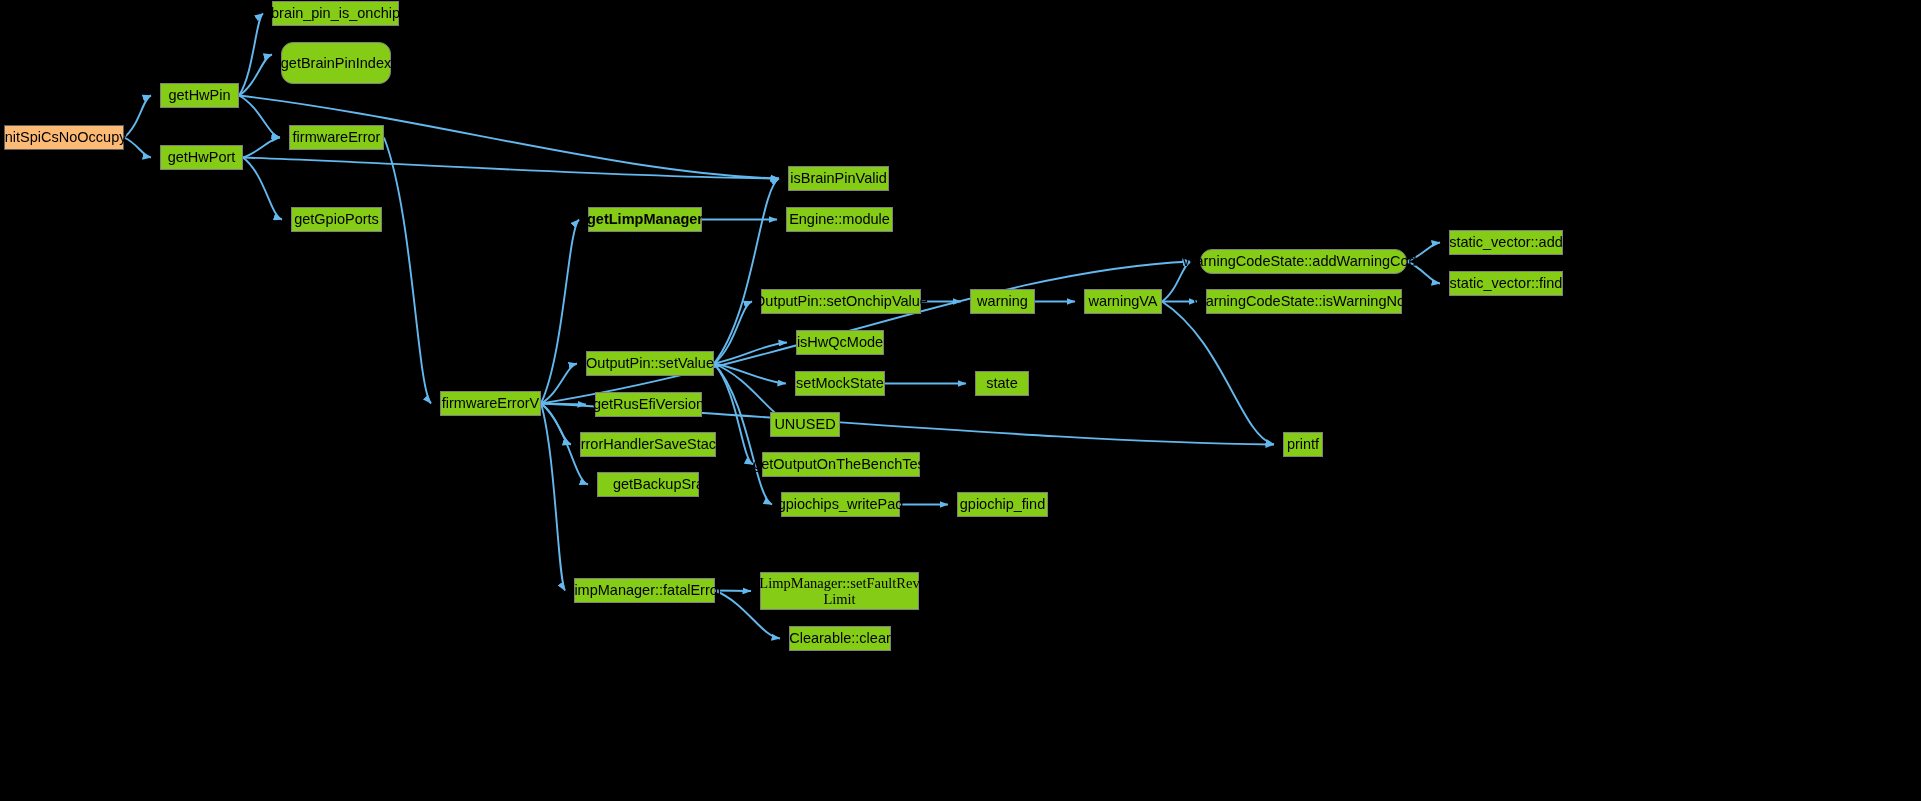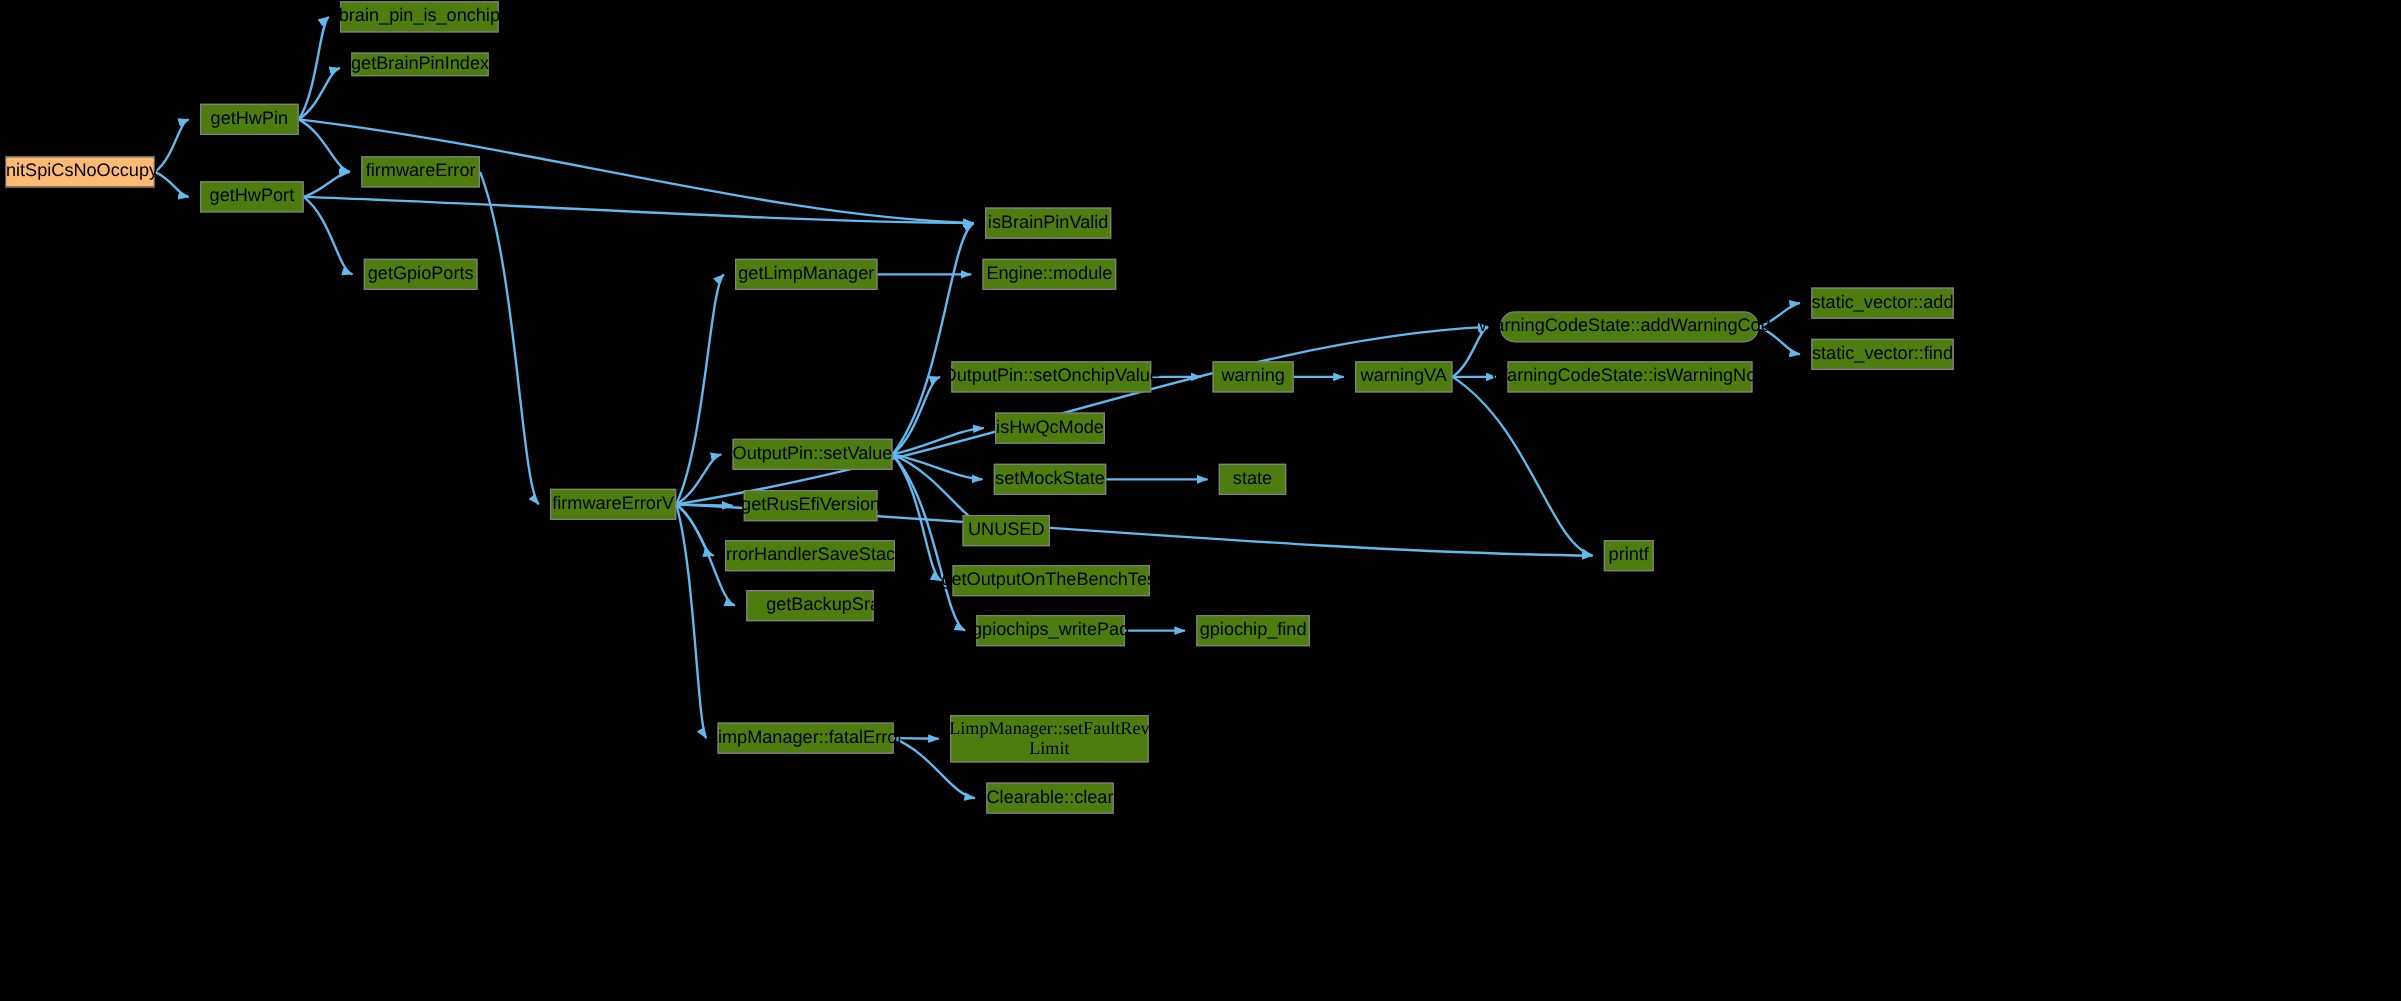--- a/index.html
+++ b/index.html
@@ -19,21 +19,21 @@
   #edges {
     position: absolute;
     left: 0;
     top: 0;
     width: 1921px;
     height: 801px;
   }
   .node {
     position: absolute;
     box-sizing: border-box;
-    background: #4d7c0f;
+    background: #84cc16;
     border: 1px solid #808080;
     color: #000000;
     font-size: 14.5px;
     line-height: 1.12;
     display: flex;
     align-items: center;
     justify-content: center;
     text-align: center;
     white-space: pre-line;
     padding: 0 6px;
@@ -92,24 +92,24 @@
         <path d="M900,504.5 L948,504.5" marker-end="url(#arrow)"></path>
         <path d="M715,590.5 L751,591" marker-end="url(#arrow)"></path>
         <path d="M715,590.5 C746.8157894736842,603.94 760.5,635.62 780,638.5" marker-end="url(#arrow)"></path>
       </g>
   </svg>
   <div id="node-layer">
       <div class="node highlight" style="left: 4px; top: 125px; width: 120px; height: 25px;">initSpiCsNoOccupy</div>
       <div class="node" style="left: 160px; top: 83px; width: 79px; height: 25px;">getHwPin</div>
       <div class="node" style="left: 160px; top: 145px; width: 83px; height: 25px;">getHwPort</div>
       <div class="node" style="left: 272px; top: 1px; width: 127px; height: 25px;">brain_pin_is_onchip</div>
-      <div class="node" style="left: 281px; top: 42px; width: 110px; height: 19px;">getBrainPinIndex</div>
+      <div class="node" style="left: 281px; top: 42px; width: 110px; height: 42px; border-radius: 12px;">getBrainPinIndex</div>
       <div class="node" style="left: 289px; top: 125px; width: 95px; height: 25px;">firmwareError</div>
       <div class="node" style="left: 291px; top: 207px; width: 91px; height: 25px;">getGpioPorts</div>
-      <div class="node" style="left: 588px; top: 207px; width: 114px; height: 25px;">getLimpManager</div>
+      <div class="node" style="left: 588px; top: 207px; width: 114px; height: 25px; font-weight: bold;">getLimpManager</div>
       <div class="node" style="left: 440px; top: 391px; width: 101px; height: 25px;">firmwareErrorV</div>
       <div class="node" style="left: 788px; top: 166px; width: 101px; height: 25px;">isBrainPinValid</div>
       <div class="node" style="left: 786px; top: 207px; width: 107px; height: 25px;">Engine::module</div>
       <div class="node" style="left: 761px; top: 289px; width: 160px; height: 25px;">OutputPin::setOnchipValue</div>
       <div class="node" style="left: 586px; top: 351px; width: 128px; height: 25px;">OutputPin::setValue</div>
       <div class="node" style="left: 796px; top: 330px; width: 88px; height: 25px;">isHwQcMode</div>
       <div class="node" style="left: 795px; top: 371px; width: 90px; height: 25px;">setMockState</div>
       <div class="node" style="left: 770px; top: 412px; width: 70px; height: 25px;">UNUSED</div>
       <div class="node" style="left: 762px; top: 452px; width: 158px; height: 25px;">getOutputOnTheBenchTest</div>
       <div class="node" style="left: 781px; top: 492px; width: 119px; height: 25px;">gpiochips_writePad</div>

